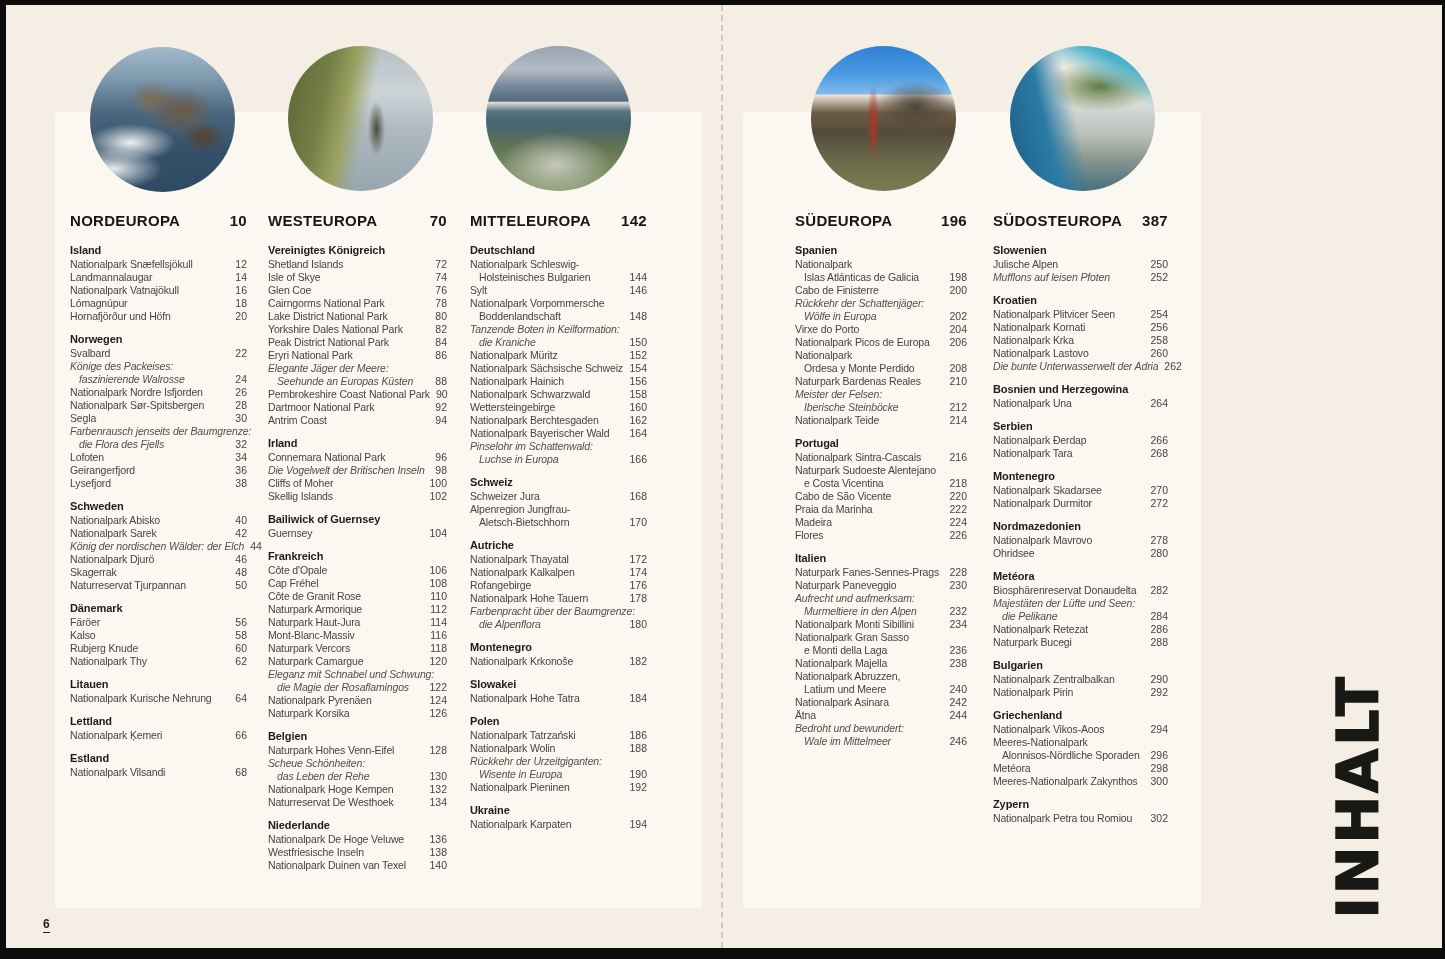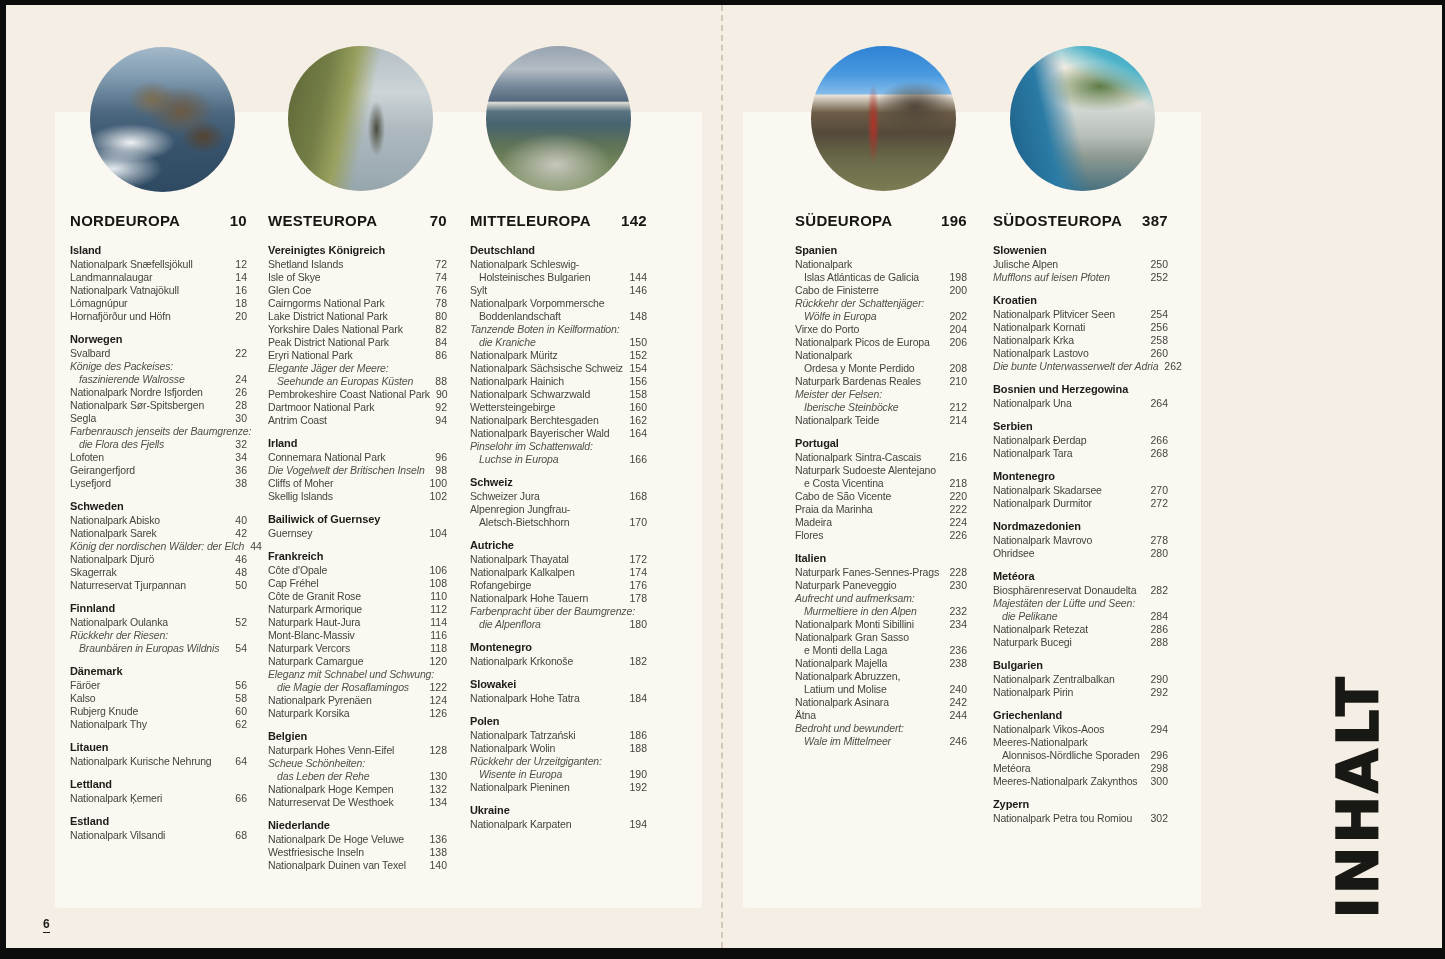--- a/index.html
+++ b/index.html
@@ -190,34 +190,20 @@
         <div class="row">
           <span class="t">Skagerrak</span>
           <span class="p">48</span>
         </div>
         <div class="row">
           <span class="t">Naturreservat Tjurpannan</span>
           <span class="p">50</span>
         </div>
       </div>
       <div class="sec">
-        <div class="country">Finnland</div>
-        <div class="row">
-          <span class="t">Nationalpark Oulanka</span>
-          <span class="p">52</span>
-        </div>
-        <div class="row">
-          <span class="t it">Rückkehr der Riesen:</span>
-        </div>
-        <div class="row">
-          <span class="t it ind">Braunbären in Europas Wildnis</span>
-          <span class="p">54</span>
-        </div>
-      </div>
-      <div class="sec">
         <div class="country">Dänemark</div>
         <div class="row">
           <span class="t">Färöer</span>
           <span class="p">56</span>
         </div>
         <div class="row">
           <span class="t">Kalso</span>
           <span class="p">58</span>
         </div>
         <div class="row">
@@ -700,21 +686,21 @@
           <span class="p">236</span>
         </div>
         <div class="row">
           <span class="t">Nationalpark Majella</span>
           <span class="p">238</span>
         </div>
         <div class="row">
           <span class="t">Nationalpark Abruzzen,</span>
         </div>
         <div class="row">
-          <span class="t ind">Latium und Molise</span>
+          <span class="t ind">Latium und Meere</span>
           <span class="p">240</span>
         </div>
         <div class="row">
           <span class="t">Nationalpark Asinara</span>
           <span class="p">242</span>
         </div>
         <div class="row">
           <span class="t">Ätna</span>
           <span class="p">244</span>
         </div>

